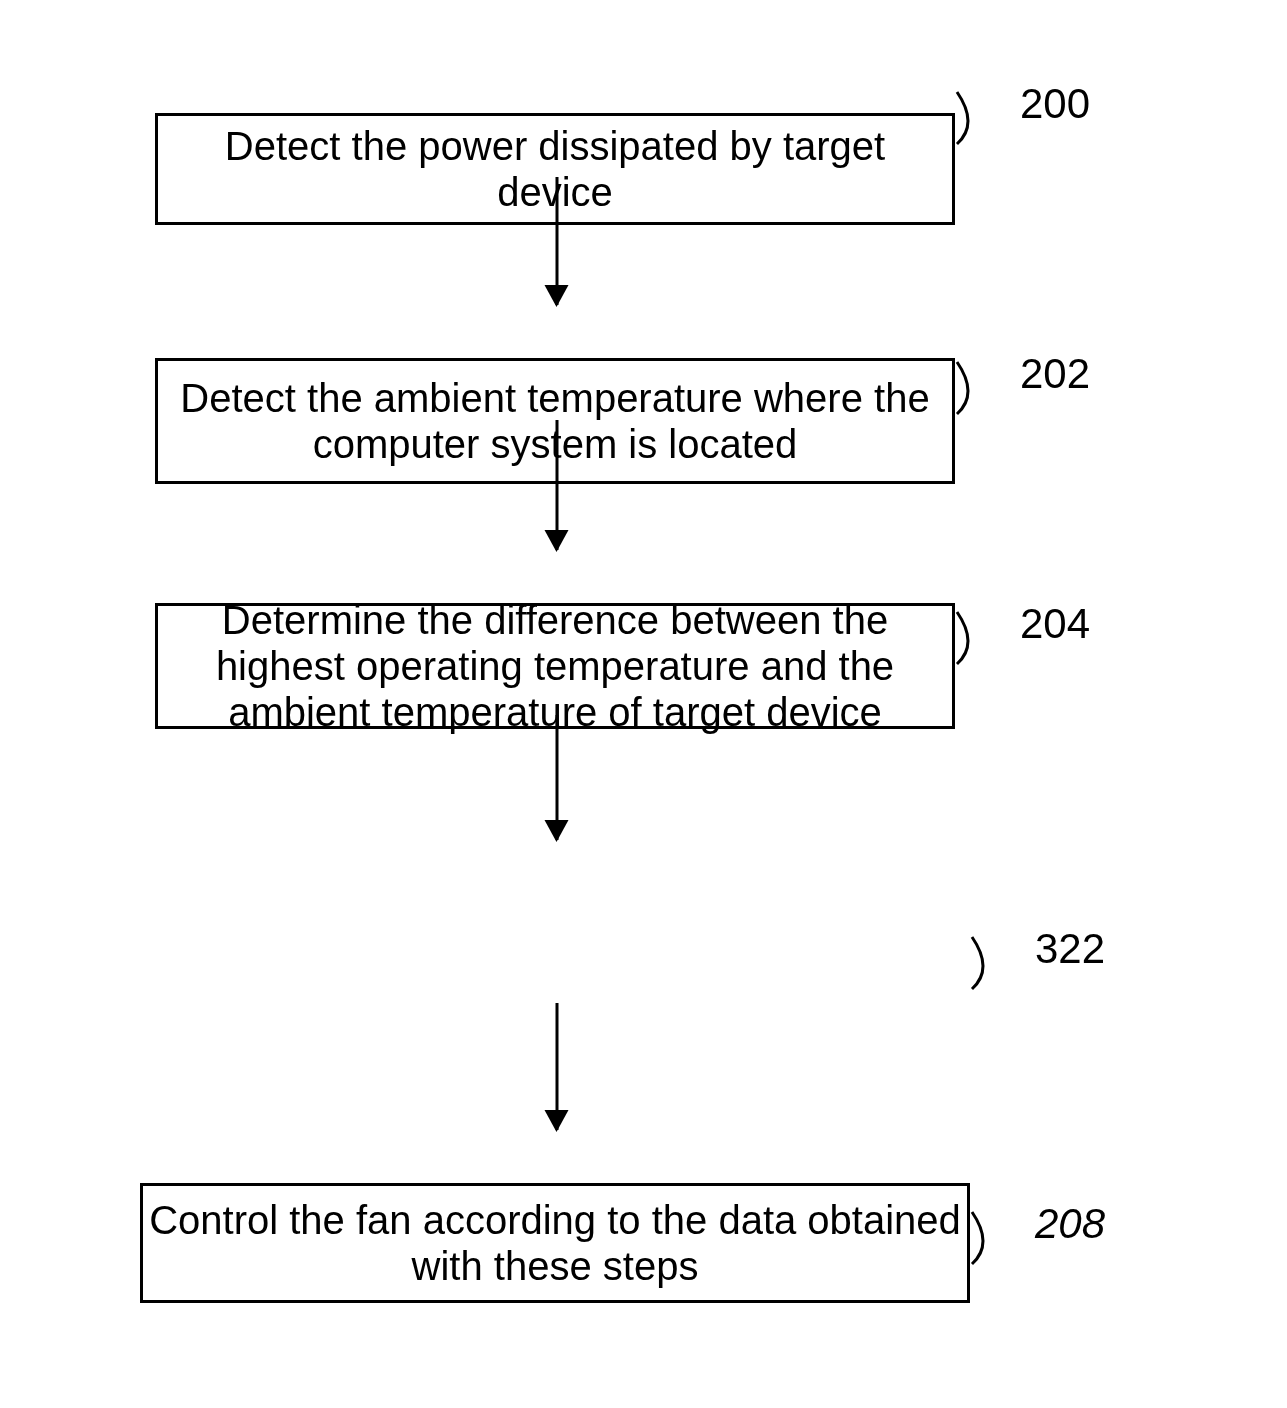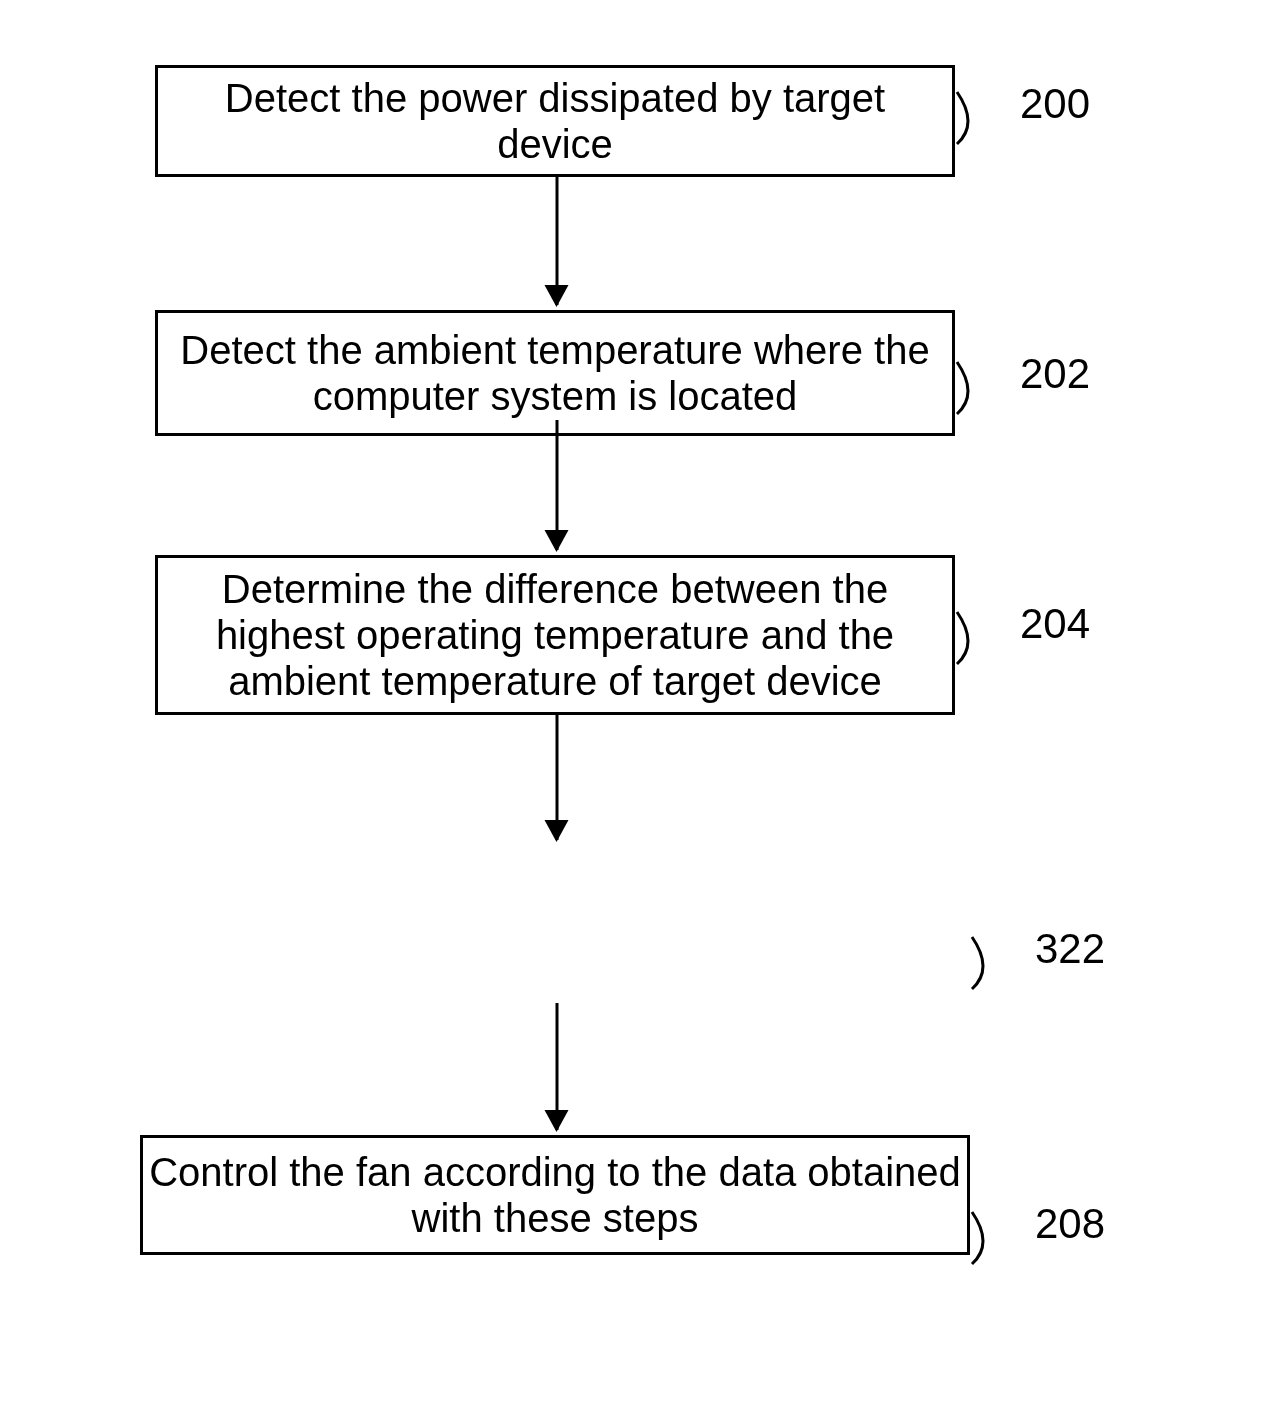--- a/index.html
+++ b/index.html
@@ -18,20 +18,21 @@
     border: 3px solid #000;
     background: #fff;
     display: flex;
     align-items: center;
     justify-content: center;
     text-align: center;
     font-size: 40px;
     line-height: 1.15;
     padding: 6px 4px;
     box-sizing: border-box;
+    margin-top: 48px;
   }
   .label {
     position: absolute;
     font-size: 42px;
     color: #000;
   }
   
   .arrow {
     position: absolute;
     width: 3px;
@@ -77,21 +78,21 @@
   </div>
   <svg style="position:absolute; left:955px; top:360px; width:60px; height:60px;">
     <path d="M2 2 Q 24 34 2 54" stroke="#000" stroke-width="3" fill="none"></path>
   </svg>
   <div class="label" style="left:1020px; top:350px;">202</div>
 
   <div class="arrow-container" style="left:555px; top:420px; width:3px; height:130px;">
     <div class="arrow" style="top:0; height:130px;"></div>
   </div>
 
-  <div class="box" style="left:155px; top:555px; width:800px; height:160px;">
+  <div class="box" style="left:155px; top:555px; width:800px; height:126px;">
     <span>Determine the difference between the highest operating temperature and the ambient temperature of target device</span>
   </div>
   <svg style="position:absolute; left:955px; top:610px; width:60px; height:60px;">
     <path d="M2 2 Q 24 34 2 54" stroke="#000" stroke-width="3" fill="none"></path>
   </svg>
   <div class="label" style="left:1020px; top:600px;">204</div>
 
   <div class="arrow-container" style="left:555px; top:715px; width:3px; height:125px;">
     <div class="arrow" style="top:0; height:125px;"></div>
   </div>
@@ -104,15 +105,15 @@
   <div class="arrow-container" style="left:555px; top:1003px; width:3px; height:127px;">
     <div class="arrow" style="top:0; height:127px;"></div>
   </div>
 
   <div class="box" style="left:140px; top:1135px; width:830px; height:120px;text-align:center;">
     <span>Control the fan according to the data obtained with these steps</span>
   </div>
   <svg style="position:absolute; left:970px; top:1210px; width:60px; height:60px;">
     <path d="M2 2 Q 24 34 2 54" stroke="#000" stroke-width="3" fill="none"></path>
   </svg>
-  <div class="label" style="left:1035px; top:1200px;">208</div>
+  <div class="label" style="left:1035px; top:1200px;font-style:italic;">208</div>
 
 </div>
 
 </body></html>

